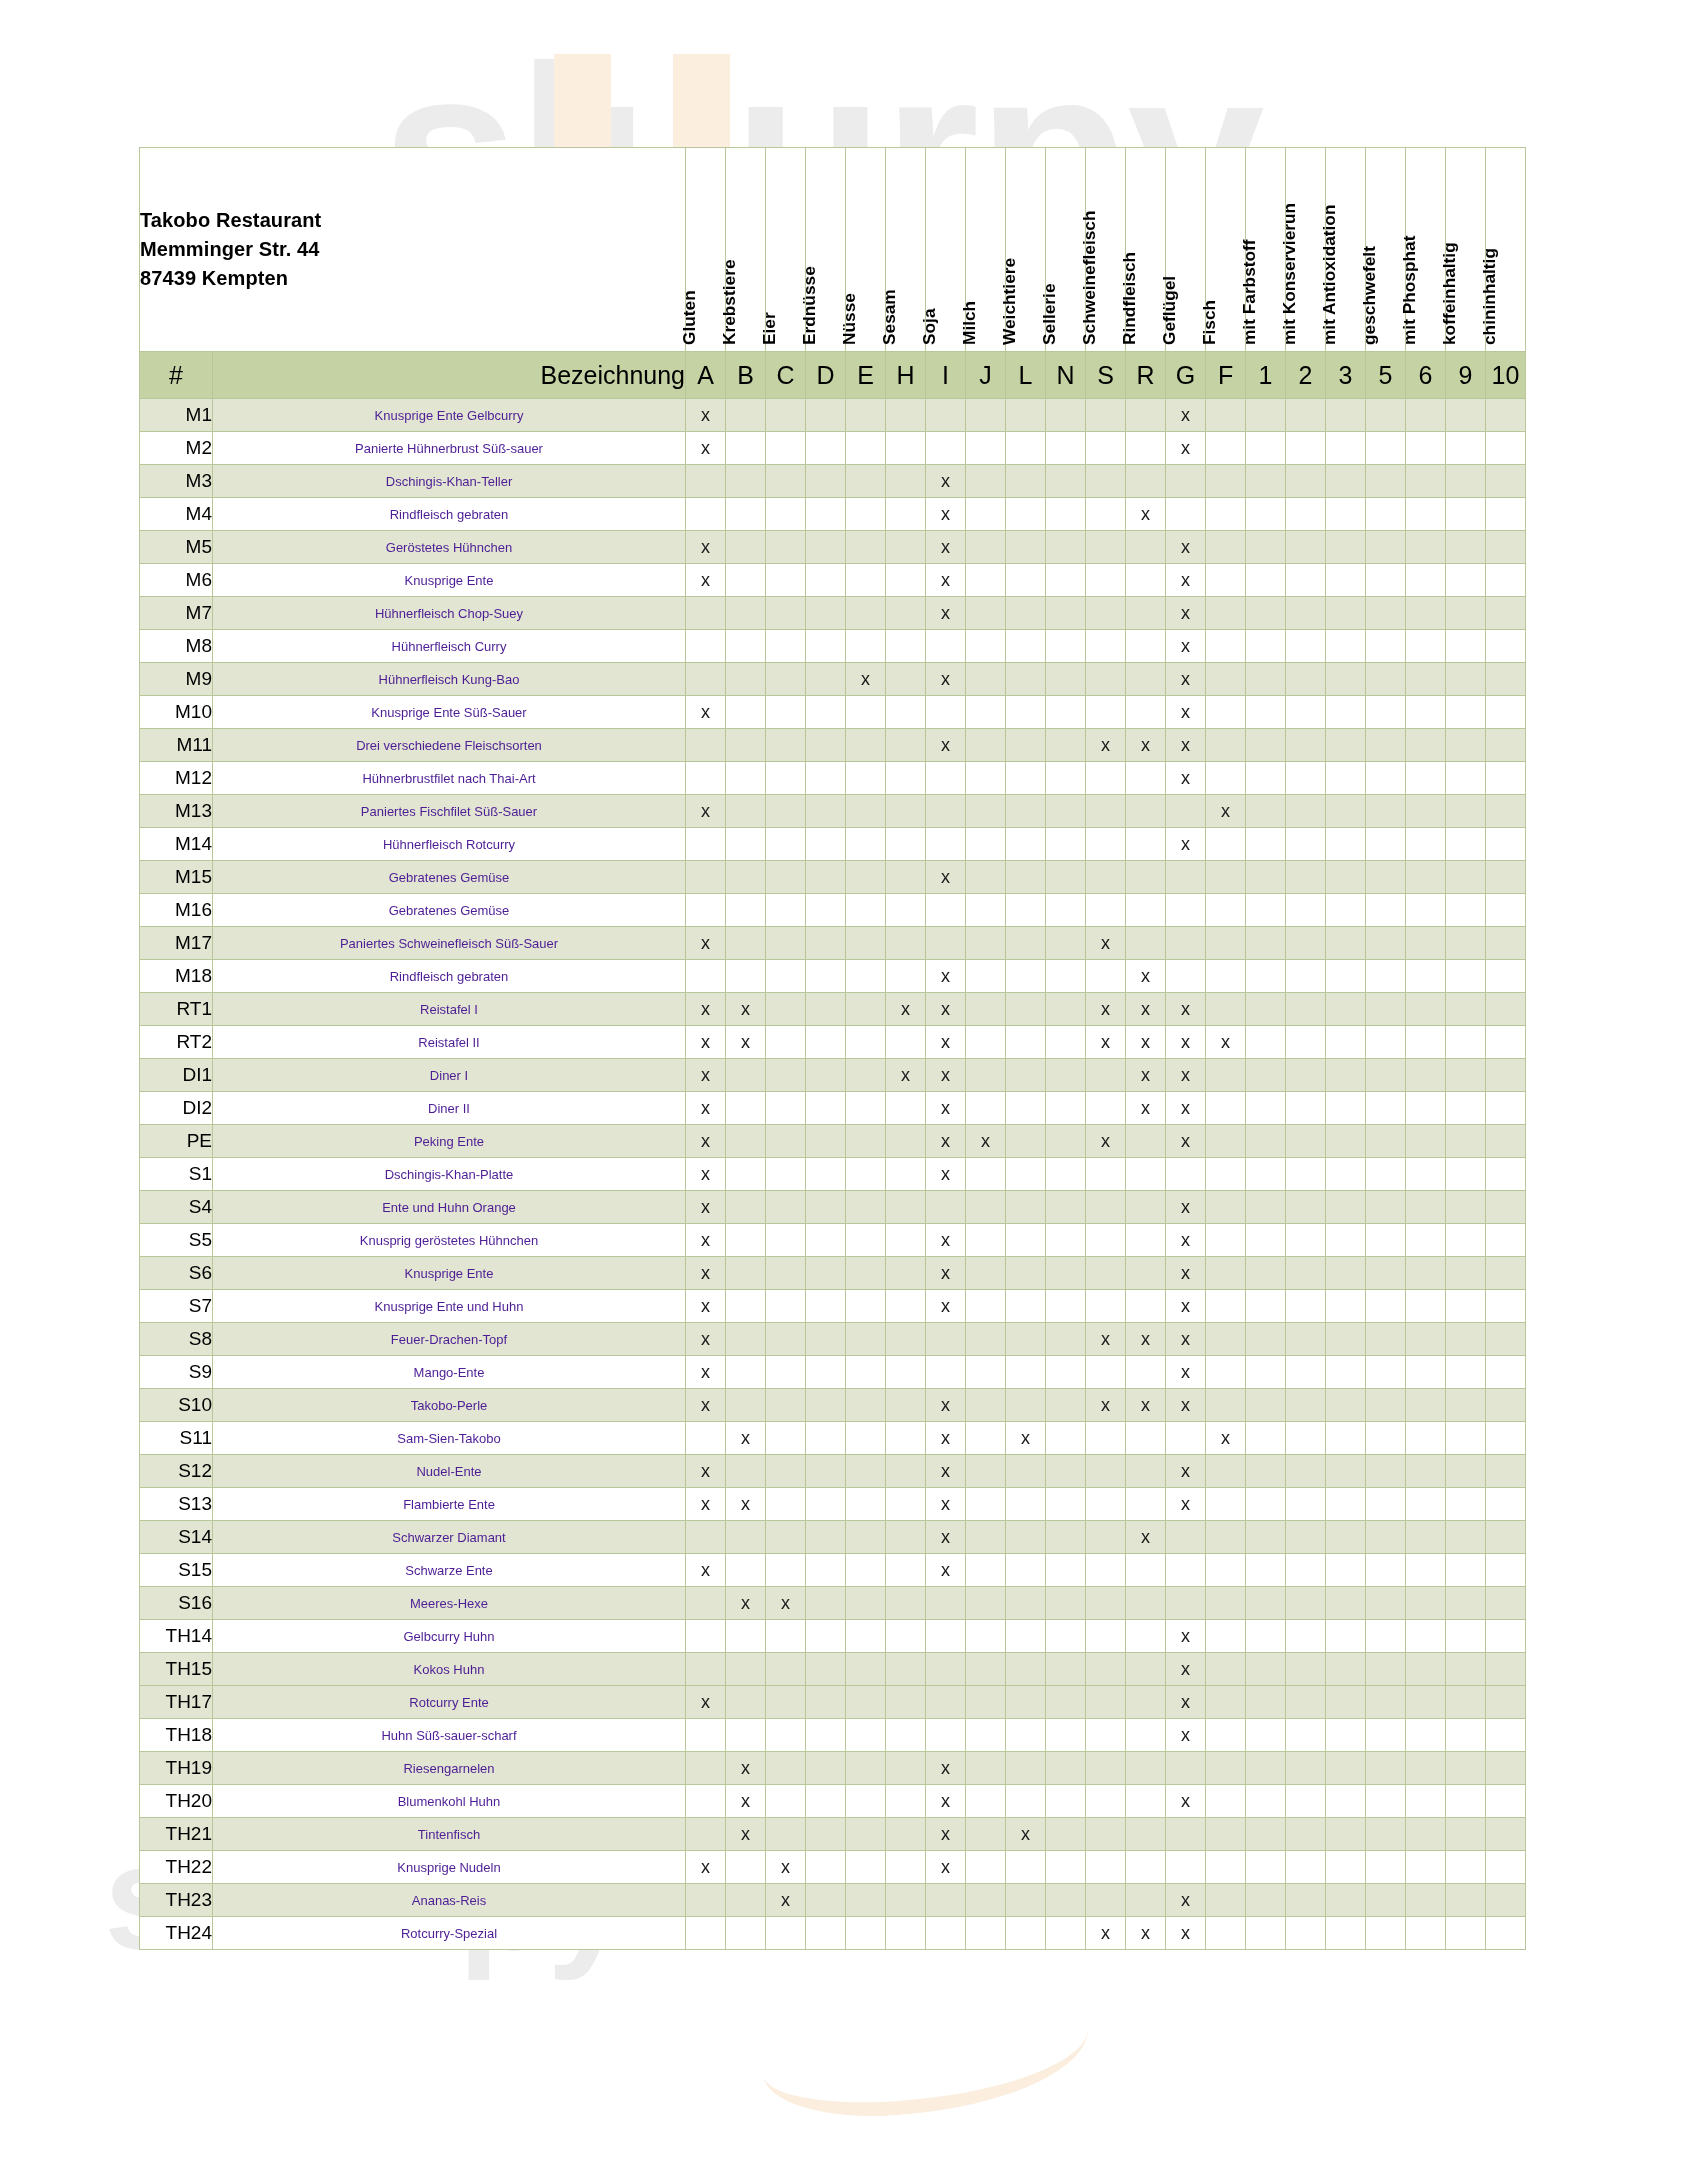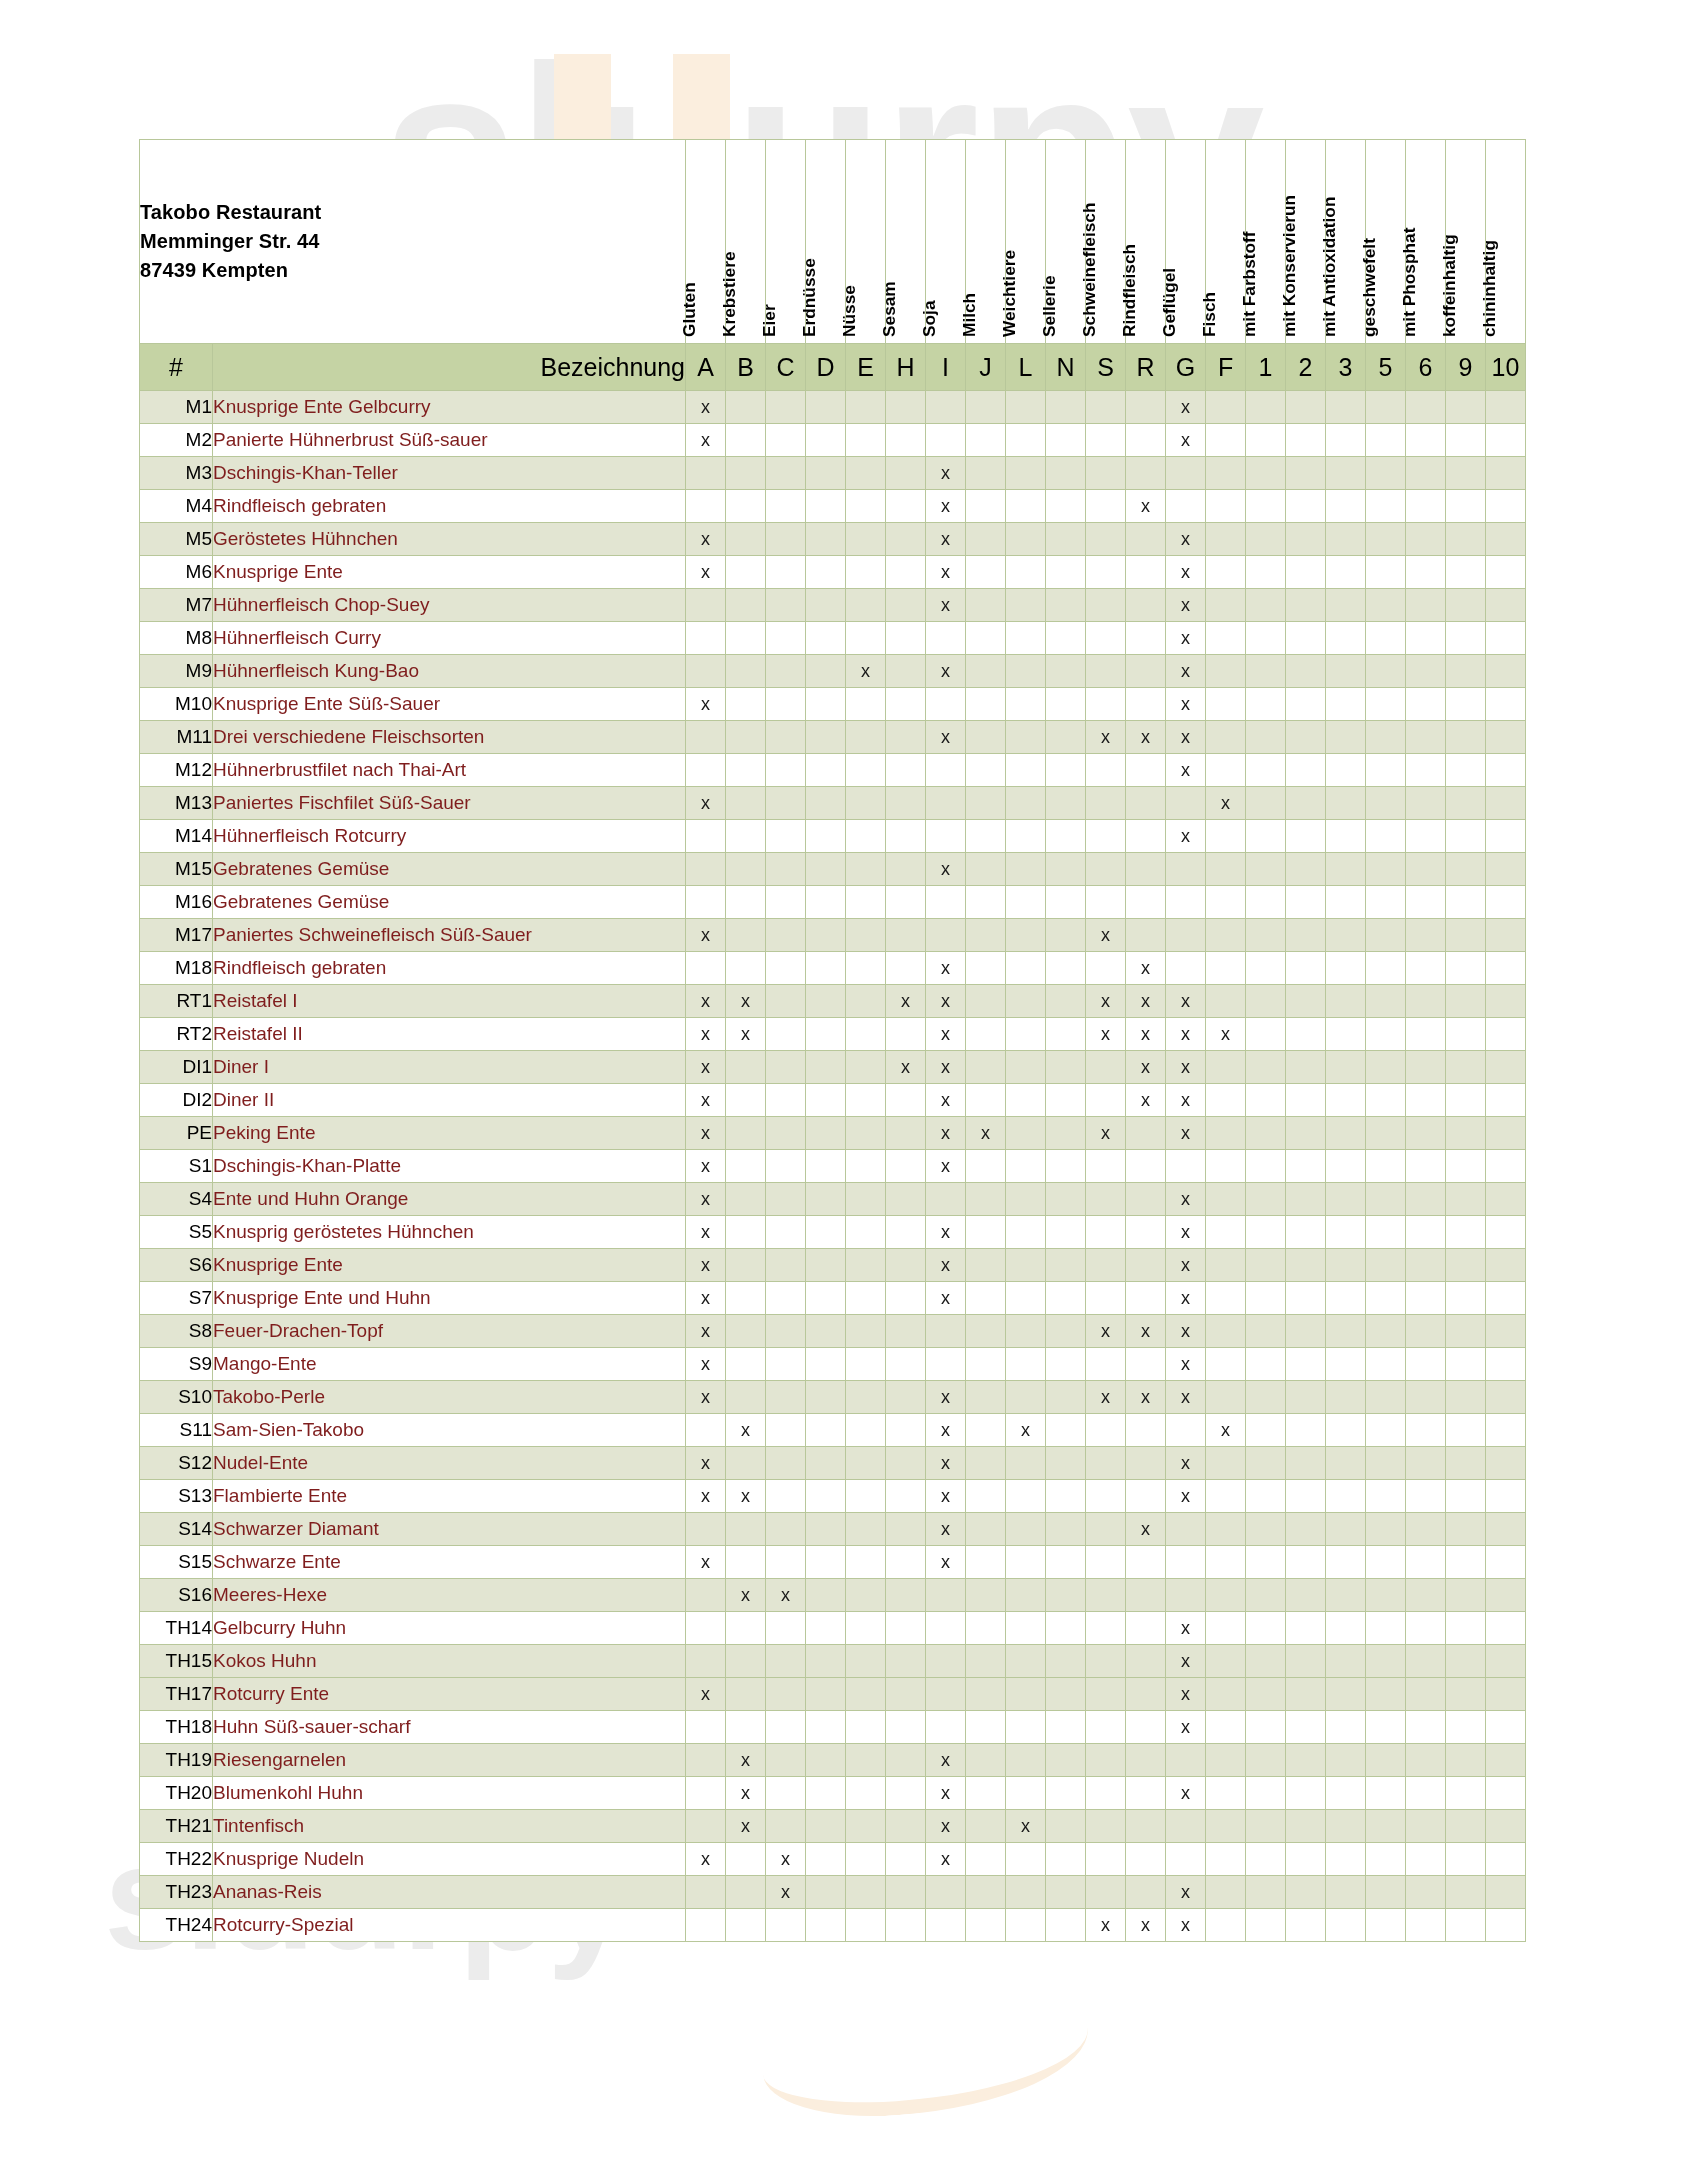--- a/index.html
+++ b/index.html
@@ -71,20 +71,21 @@
     left: 139px;
     top: 139px;
     width: 1380px;
   }
 
   table.allergen {
     border-collapse: collapse;
     table-layout: fixed;
     width: 1380px;
     background: transparent;
+    margin-top: 8px;
   }
   table.allergen td, table.allergen th {
     border: 1px solid #b8c79a;
     padding: 0;
     vertical-align: middle;
     font-weight: normal;
   }
 
   
   .addr-cell {
@@ -136,21 +137,21 @@
 
   
   tr.drow td { height: 32px; }
   tr.drow.alt td { background: #e2e5d2; }
   tr.drow.plain td { background: #ffffff; }
 
   td.c-num {
     font-size: 19px; font-weight: bold; text-align: right; color: #000;
   }
   td.c-name {
-    font-size: 19px; font-weight: bold; text-align: left; padding-left: 13px; color: #7f1d1d;
+    font-size: 13px; font-weight: bold; text-align: center; padding-left: 13px; color: #4c1d95;
     white-space: nowrap; overflow: hidden;
   }
   td.c-mark {
     font-size: 18px; text-align: center; color: #1a1a1a; font-weight: normal;
   }
 </style>
 </head>
 <body>
 
 <div id="watermark">

